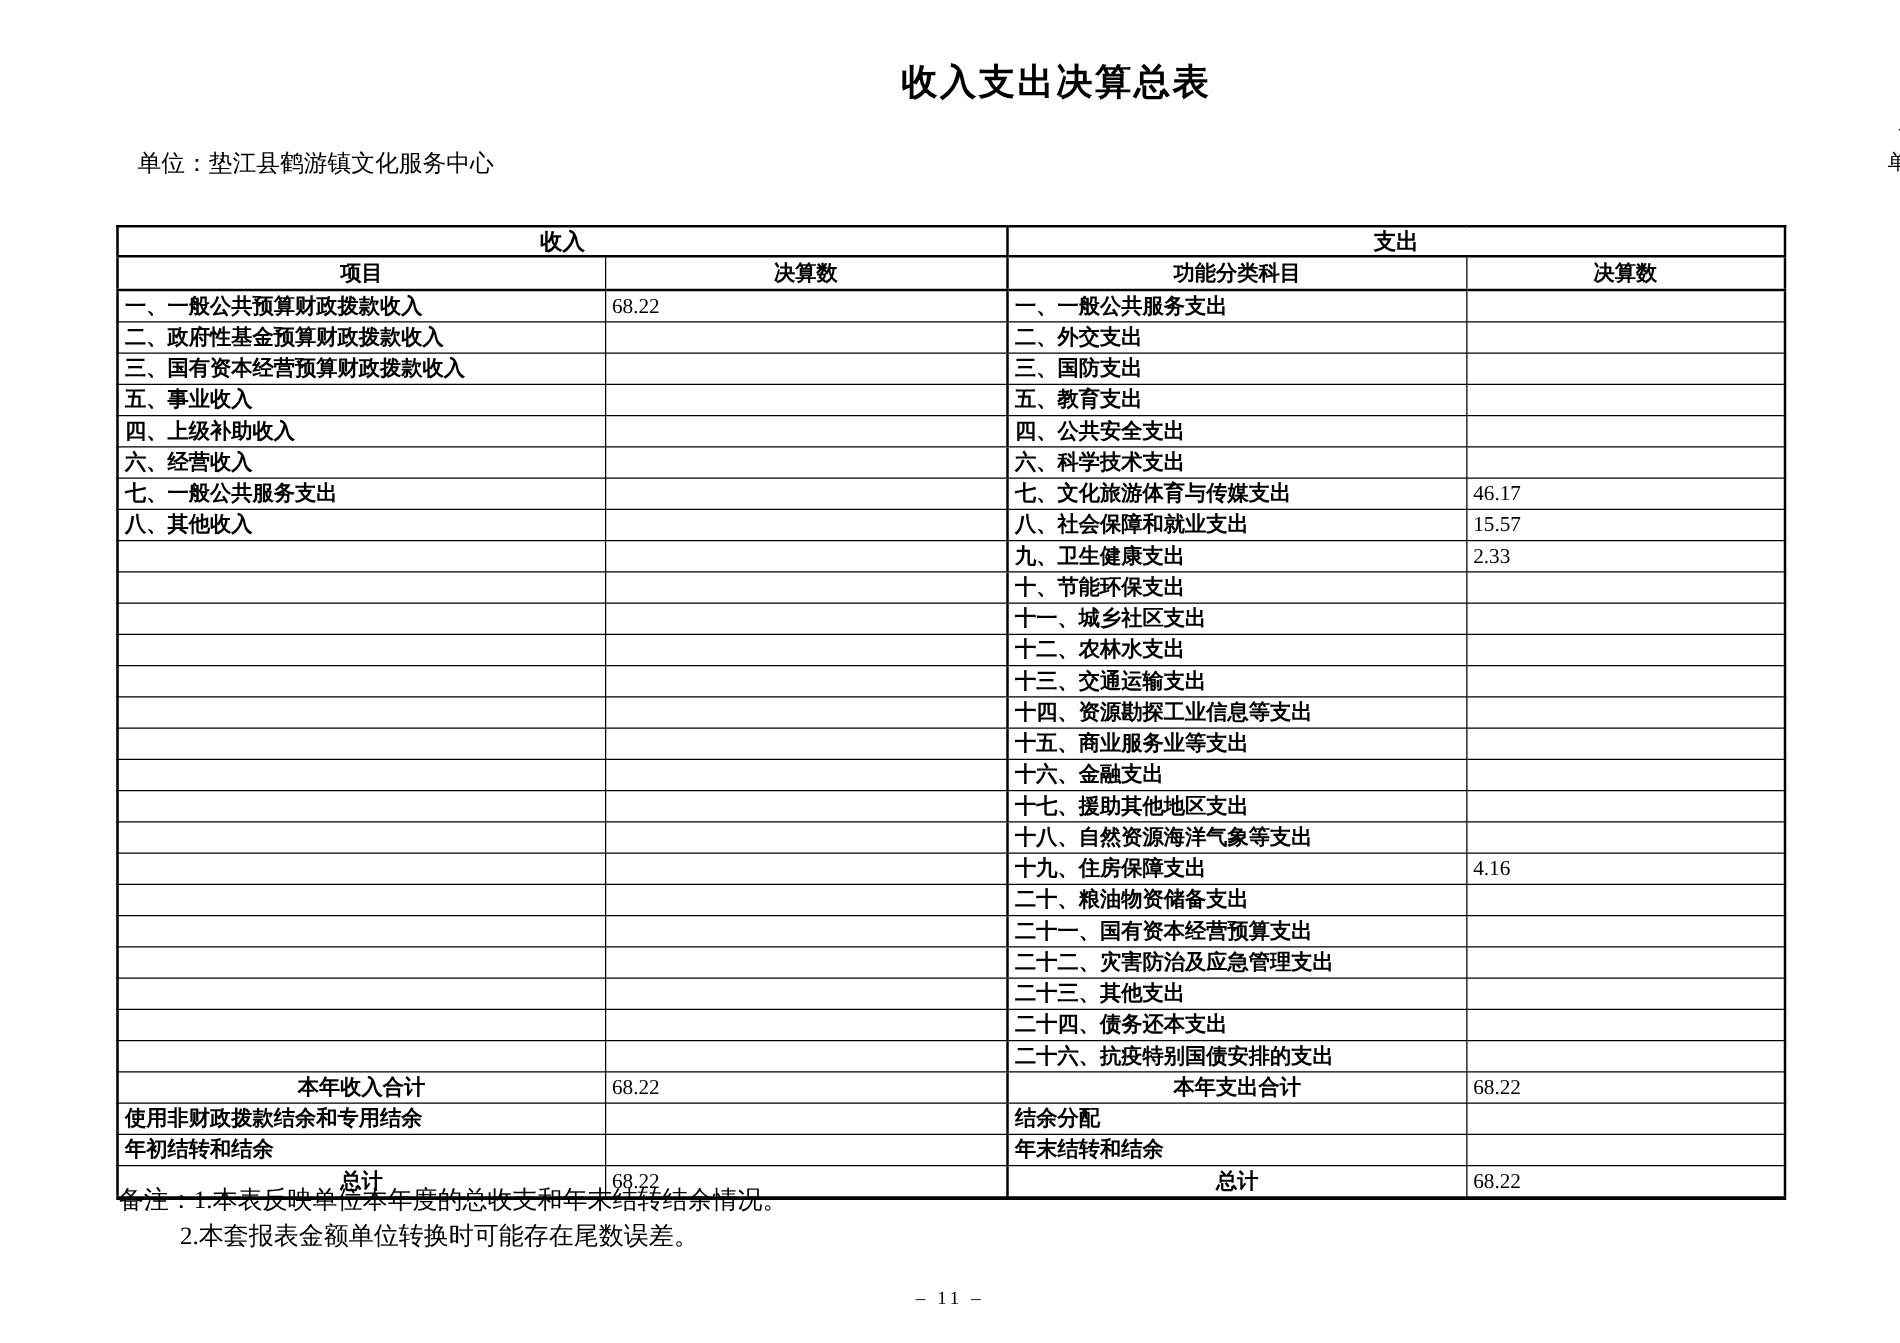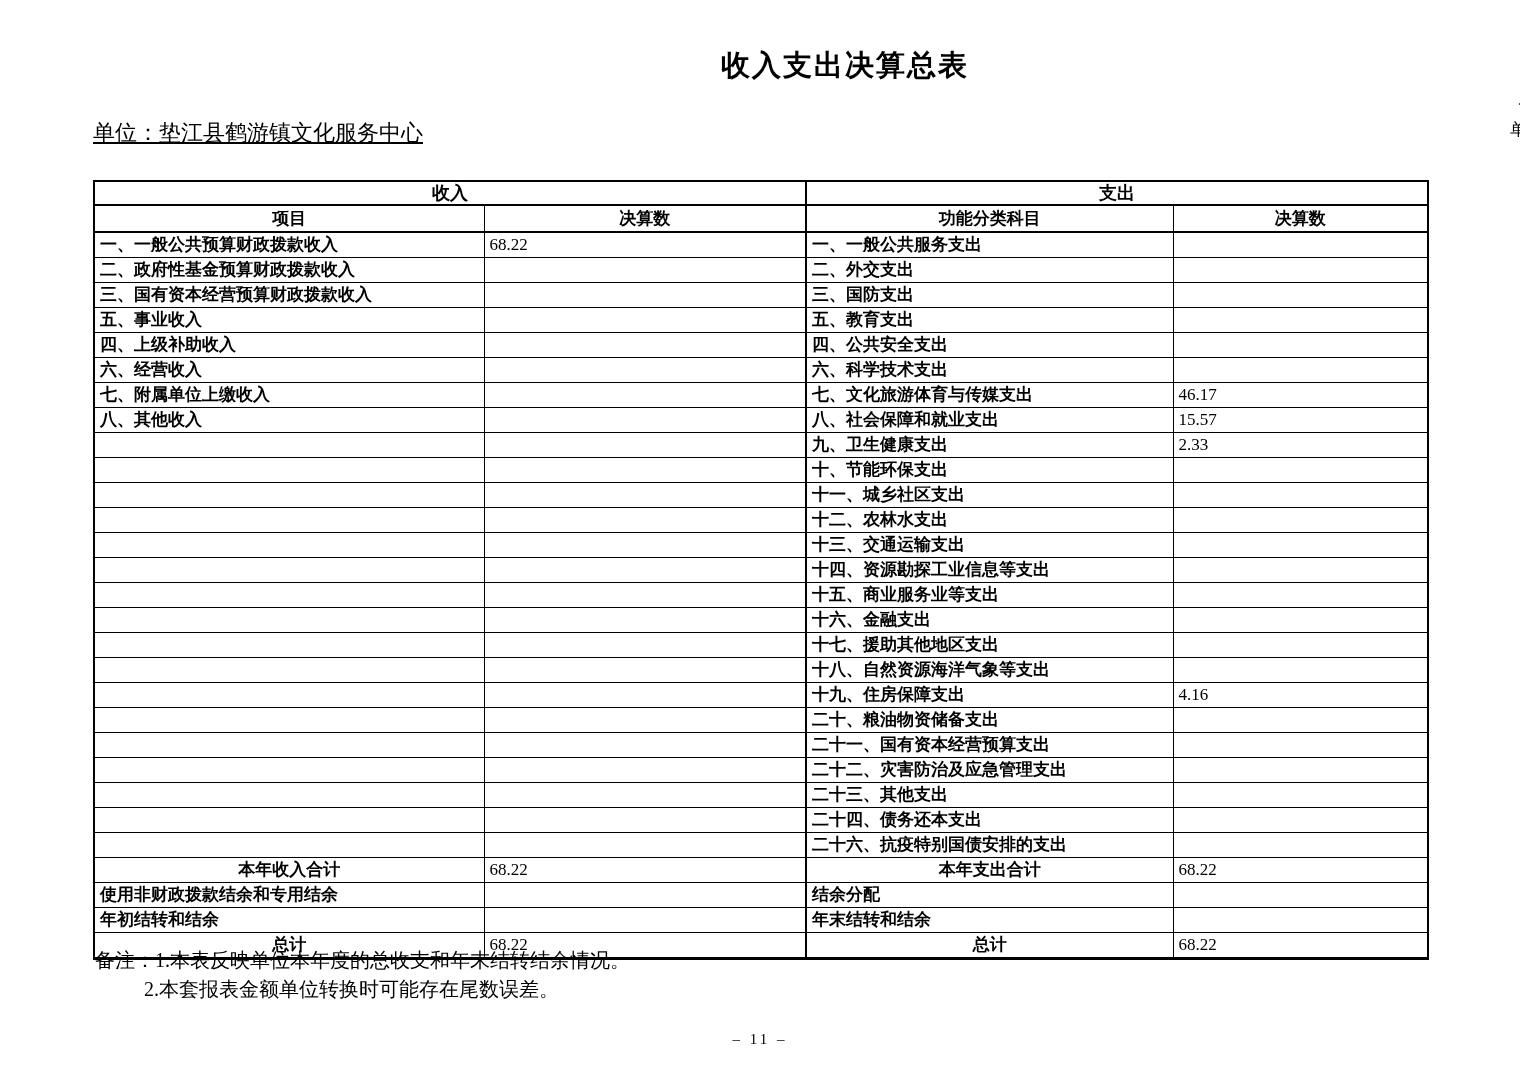--- a/index.html
+++ b/index.html
@@ -7,21 +7,21 @@
     width:1520px;height:1074px;background:#ffffff;color:#000;
     font-family:"Liberation Serif","DejaVu Serif",serif;
     position:relative;overflow:hidden;
   }
   .content{position:absolute;left:93px;top:0;width:1504px;height:1074px;}
   .doc-title{
     position:absolute;top:46px;left:0;width:100%;
     text-align:center;font-size:29px;font-weight:bold;letter-spacing:2px;margin:0;
   }
   .table-code{position:absolute;top:92px;right:2px;font-size:17px;}
-  .org-label{position:absolute;top:118px;left:0;font-size:22px;text-decoration:underline;}
+  .org-label{position:absolute;top:118px;left:17px;font-size:19px;}
   .unit-label{position:absolute;top:118px;right:2px;font-size:17px;}
   table.fin{
     position:absolute;top:150px;left:0;
     border-collapse:collapse;table-layout:fixed;width:1334px;
     border:2px solid #000;border-bottom:3px solid #000;margin-top:30px;
   }
   table.fin th,table.fin td{
     border:1px solid #000;
     padding:0 5px;height:24px;font-size:17px;line-height:22px;
     overflow:hidden;white-space:nowrap;vertical-align:middle;
@@ -101,21 +101,21 @@
           <td class="c-item half-start">四、公共安全支出</td>
           <td class="c-num"></td>
         </tr>
         <tr>
           <td class="c-item">六、经营收入</td>
           <td class="c-num"></td>
           <td class="c-item half-start">六、科学技术支出</td>
           <td class="c-num"></td>
         </tr>
         <tr>
-          <td class="c-item">七、附属单位上缴收入</td>
+          <td class="c-item">七、一般公共服务支出</td>
           <td class="c-num"></td>
           <td class="c-item half-start">七、文化旅游体育与传媒支出</td>
           <td class="c-num">46.17</td>
         </tr>
         <tr>
           <td class="c-item">八、其他收入</td>
           <td class="c-num"></td>
           <td class="c-item half-start">八、社会保障和就业支出</td>
           <td class="c-num">15.57</td>
         </tr>

